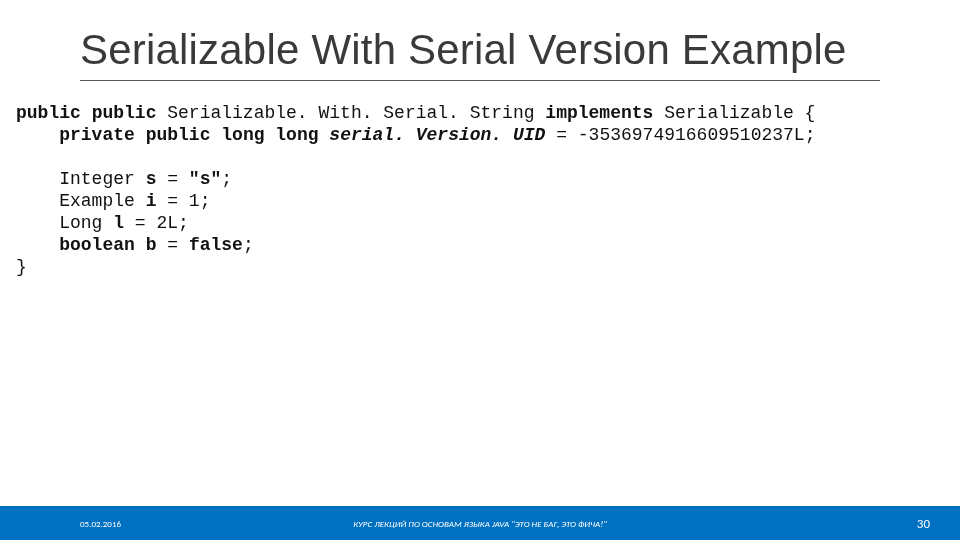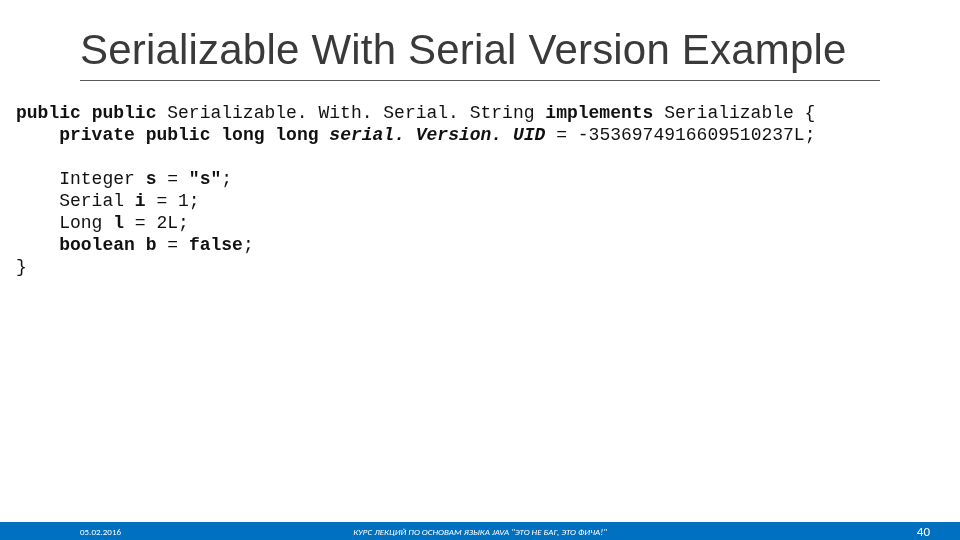--- a/index.html
+++ b/index.html
@@ -4,46 +4,46 @@
 <style>
   * { margin: 0; padding: 0; box-sizing: border-box; }
   html, body { width: 960px; height: 540px; background: #fff; font-family: "Segoe UI Light", "Segoe UI", Arial, sans-serif; overflow: hidden; }
   .slide { position: relative; width: 960px; height: 540px; }
   .title-wrap { padding: 26px 80px 4px 80px; }
   .title { font-size: 42px; font-weight: 300; color: #3a3a3a; letter-spacing: 0.2px; }
   .hr { margin: 2px 80px 0 80px; border: 0; border-bottom: 1px solid #595959; }
   .code { padding: 22px 16px 0 16px; font-family: "Courier New", Courier, monospace; font-size: 18px; line-height: 1.22; color: #111; white-space: pre; }
   .kw { font-weight: 700; }
   .it { font-style: italic; }
-  .footer { position: absolute; left: 0; right: 0; bottom: 0; height: 18px; background: #0070C0; }
+  .footer { position: absolute; left: 0; right: 0; bottom: 0; height: 34px; background: #0070C0; }
   .footer-inner { position: relative; height: 100%; font-family: Calibri, Arial, sans-serif; font-size: 9px; color: #fff; }
   .date { position: absolute; left: 80px; top: 50%; transform: translateY(-50%); }
   .course { position: absolute; left: 50%; top: 50%; transform: translate(-50%, -50%); font-style: italic; }
   .pagenum { position: absolute; right: 30px; top: 50%; transform: translateY(-50%); font-size: 13px; }
 </style>
 </head>
 <body>
 
 <div class="slide">
 
   <div class="title-wrap">
     <h1 class="title">Serializable With Serial Version Example</h1>
   </div>
   <hr class="hr">
 
   <div class="code"><span class="kw">public</span> <span class="kw">public</span> <span>Serializable. With. Serial. String</span> <span class="kw">implements</span> <span>Serializable</span><span> {</span>
 <span>    </span><span class="kw">private</span> <span class="kw">public</span> <span class="kw">long</span> <span class="kw">long</span> <span class="kw it">serial. Version. UID </span><span>= </span><span>-3536974916609510237L;</span>
 <span></span>
 <span>    Integer </span><span class="kw">s</span><span> = </span><span class="kw">"s"</span><span>;</span>
-<span>    Serial </span><span class="kw">i</span><span> = 1;</span>
+<span>    Example </span><span class="kw">i</span><span> = 1;</span>
 <span>    Long </span><span class="kw">l</span><span> = 2L;</span>
 <span>    </span><span class="kw">boolean</span> <span class="kw">b</span><span> = </span><span class="kw">false</span><span>;</span>
 <span>}</span></div>
 
   <div class="footer">
     <div class="footer-inner">
       <span class="date">05.02.2016</span>
       <span class="course">КУРС ЛЕКЦИЙ ПО ОСНОВАМ ЯЗЫКА JAVA "ЭТО НЕ БАГ, ЭТО ФИЧА!"</span>
-      <span class="pagenum">40</span>
+      <span class="pagenum">30</span>
     </div>
   </div>
 
 </div>
 
 </body></html>

